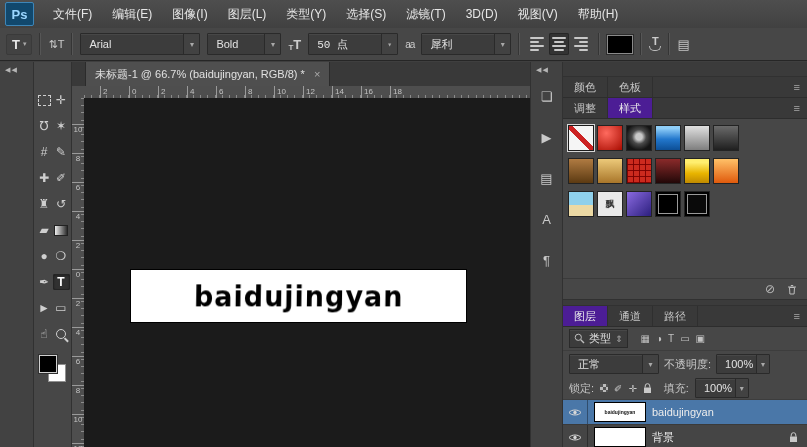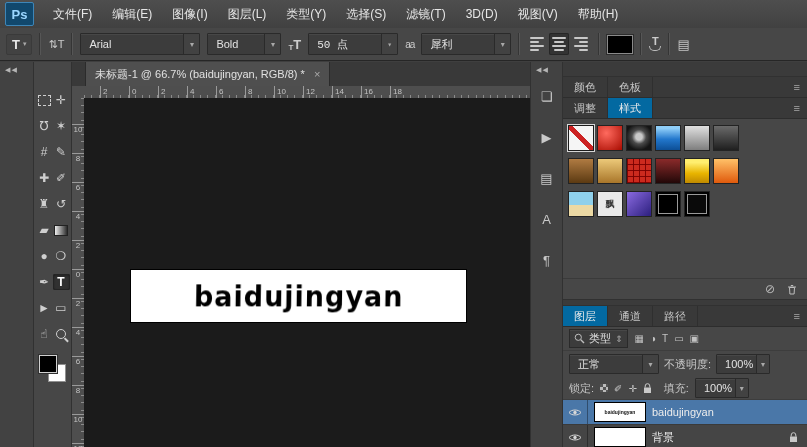--- a/index.html
+++ b/index.html
@@ -86,33 +86,33 @@
     border-left:1px solid #313131;border-right:1px solid #313131;box-sizing:border-box;}
   .mid-icons{display:flex;flex-direction:column;align-items:center;gap:22px;margin-top:10px;}
   .dock-icon{font-size:13px;color:#c9c9c9;cursor:default;width:20px;height:17px;display:flex;align-items:center;justify-content:center;
     border:1px solid transparent;border-radius:2px;}
 
   
   .rightdock{position:absolute;left:563px;top:62px;width:244px;bottom:0;background:#474747;display:flex;flex-direction:column;}
   .dock-spacer{height:14px;background:#3b3b3b;border-bottom:1px solid #313131;flex:0 0 auto;}
   .tabstrip{height:20px;background:#393939;display:flex;align-items:stretch;border-bottom:1px solid #2d2d2d;flex:0 0 auto;}
   .tab{padding:0 11px;display:flex;align-items:center;font-size:11px;color:#c4c4c4;border-right:1px solid #2f2f2f;cursor:default;white-space:nowrap;}
-  .tab.active{background:#0369a1;color:#ececec;}
+  .tab.active{background:#4c1d95;color:#ececec;}
   .tabmenu{margin-left:auto;padding:0 7px;display:flex;align-items:center;color:#a8a8a8;font-size:11px;cursor:default;}
   .swatch-grid{padding:7px 6px;display:grid;grid-template-columns:repeat(6,24px);gap:9px 5px;flex:0 0 auto;}
   .swatch{width:24px;height:24px;box-shadow:0 0 0 1px #232323;cursor:default;display:flex;align-items:center;justify-content:center;overflow:hidden;}
   .swatch.selected{box-shadow:0 0 0 1px #1c1c1c,0 0 0 2px #d6d6d6;}
   .swatch.inner-outline{box-shadow:inset 0 0 0 2px #000, inset 0 0 0 3px #9a9a9a, 0 0 0 1px #232323;}
   .swatch .schar{font-size:9px;color:#3a3a3a;font-weight:bold;line-height:9px;}
   .styles-fill{flex:0 0 auto;height:55px;}
   .styles-footer{height:20px;border-top:1px solid #3a3a3a;display:flex;align-items:center;justify-content:flex-end;
     gap:12px;padding:0 10px;color:#b9b9b9;font-size:12px;flex:0 0 auto;}
   .dock-gap{height:5px;background:#3b3b3b;border-top:1px solid #313131;border-bottom:1px solid #313131;flex:0 0 auto;}
 
-  .filter-row{height:23px;display:flex;align-items:center;gap:3px;padding:0 6px;border-bottom:1px solid #3d3d3d;flex:0 0 auto;}
+  .filter-row{height:23px;display:flex;align-items:center;gap:9px;padding:0 6px;border-bottom:1px solid #3d3d3d;flex:0 0 auto;}
   .kind-combo{display:flex;align-items:center;gap:4px;background:#3c3c3c;border:1px solid #2a2a2a;height:17px;
     padding:0 4px;font-size:11px;color:#e0e0e0;box-shadow:inset 0 1px 0 rgba(255,255,255,.06);}
   .kind-updown{font-size:9px;color:#a5a5a5;}
   .kind-icons{display:flex;gap:6px;margin-left:4px;}
   .kind-icon{font-size:10px;color:#c2c2c2;cursor:default;}
   .blend-row{height:26px;display:flex;align-items:center;gap:5px;padding:0 6px;flex:0 0 auto;}
   .w-blend{width:88px;height:18px;} .w-opacity{width:52px;height:18px;} .w-fill{width:52px;height:18px;}
   .small-label{font-size:11px;color:#c6c6c6;white-space:nowrap;}
   .lock-row{height:22px;display:flex;align-items:center;gap:6px;padding:0 6px;border-bottom:1px solid #3d3d3d;flex:0 0 auto;}
   .lock-ic{font-size:10px;color:#c8c8c8;cursor:default;}

